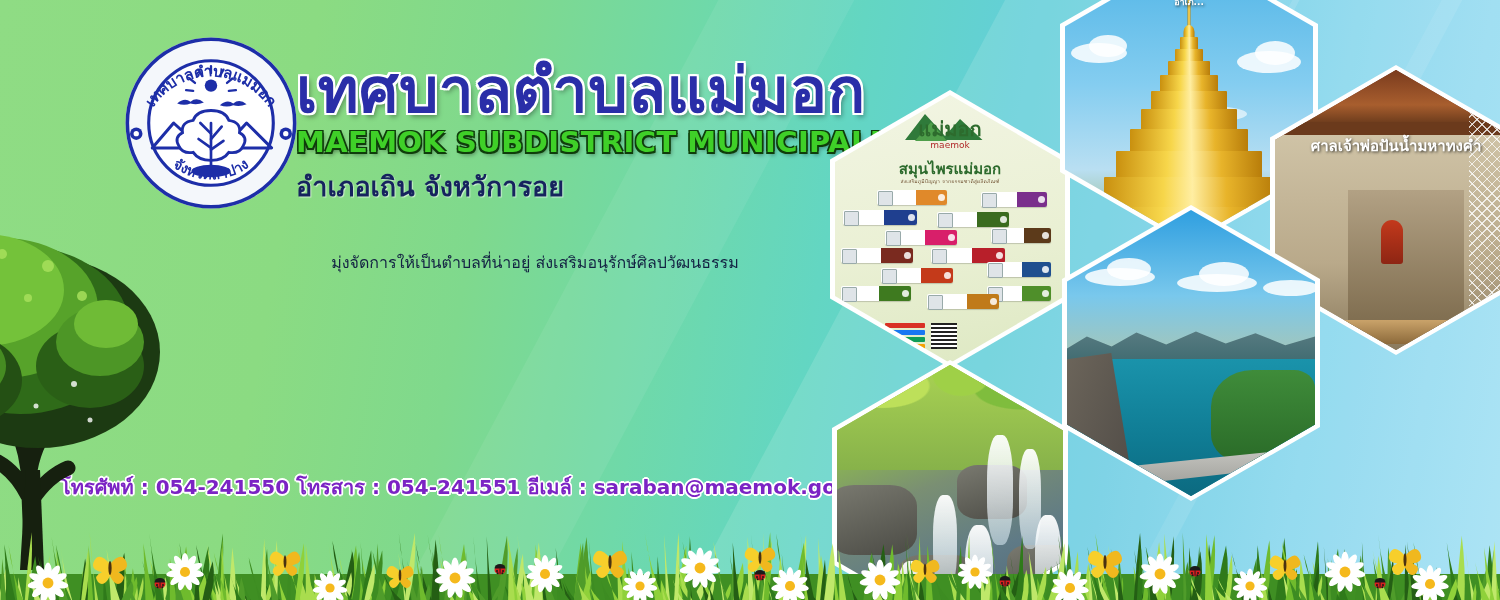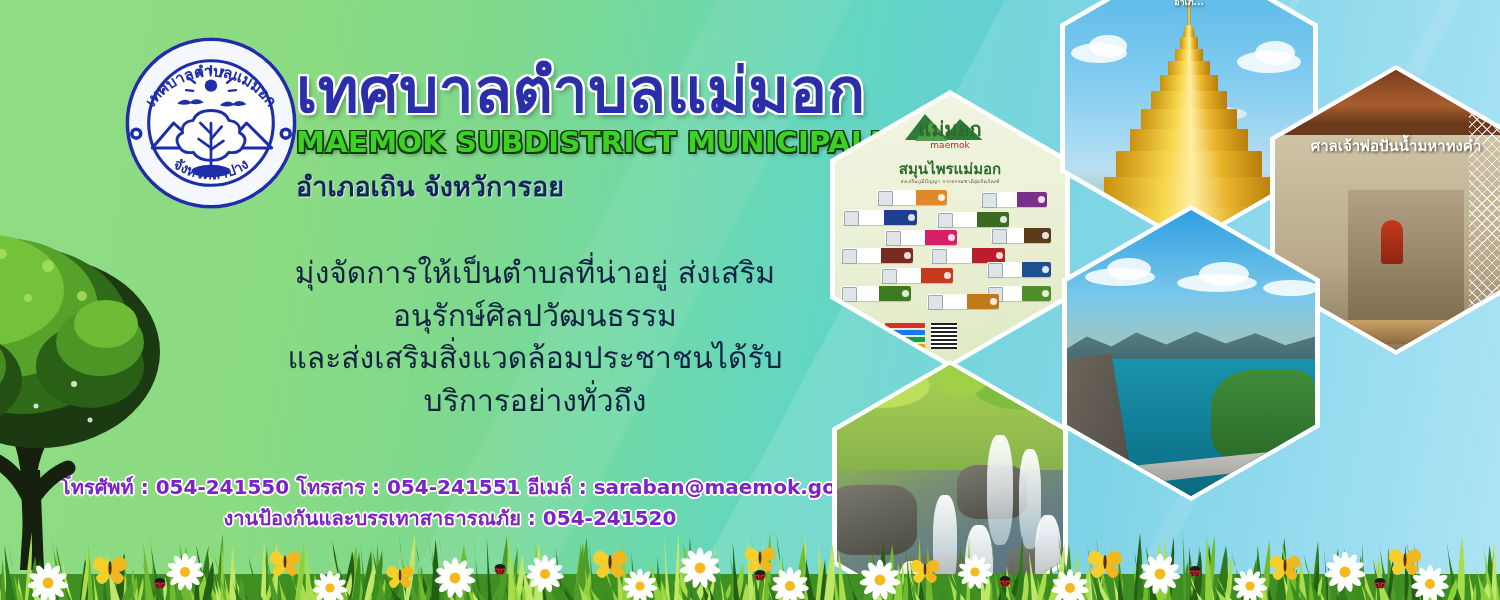--- a/index.html
+++ b/index.html
@@ -48,21 +48,21 @@
   }
   .sub-title{
     margin-top:6px;font-size:27px;font-weight:bold;color:#16235e;
     text-shadow:1px 1px 1px rgba(255,255,255,.6);white-space:nowrap;
   }
 
   
   #vision{position:absolute;left:250px;top:252px;width:570px;text-align:center;
     color:#132243;}
   #vision .v-head{font-size:25px;font-weight:bold;margin-bottom:4px;}
-  #vision .v-line{font-size:30px;line-height:1.42;font-weight:500;}
+  #vision .v-line{font-size:16px;line-height:1.42;font-weight:500;}
 
   
   #contact{position:absolute;left:60px;top:472px;width:780px;text-align:center;}
   #contact .c-line{
     font-size:20px;font-weight:bold;color:#7b23c4;line-height:1.55;
     text-shadow:
       -1.4px -1.4px 0 #fff, 1.4px -1.4px 0 #fff,
       -1.4px 1.4px 0 #fff, 1.4px 1.4px 0 #fff,
        0 -1.6px 0 #fff, 0 1.6px 0 #fff, -1.6px 0 0 #fff, 1.6px 0 0 #fff;
     white-space:nowrap;
@@ -240,26 +240,24 @@
   </div>
 
   <div id="titleblock">
     <div class="th-title">เทศบาลตำบลแม่มอก</div>
     <div class="en-title">MAEMOK SUBDISTRICT MUNICIPALITY</div>
     <div class="sub-title">อำเภอเถิน จังหวัการอย</div>
   </div>
 
   <div id="vision">
     <div class="v-line">มุ่งจัดการให้เป็นตำบลที่น่าอยู่ ส่งเสริมอนุรักษ์ศิลปวัฒนธรรม</div>
-    <div class="v-line">และส่งเสริมสิ่งแวดล้อมประชาชนได้รับบริการอย่างทั่วถึง</div>
   </div>
 
   <div id="contact">
     <div class="c-line">โทรศัพท์ : 054-241550  โทรสาร : 054-241551 อีเมล์ : saraban@maemok.go.th</div>
-    <div class="c-line">งานป้องกันและบรรเทาสาธารณภัย : 054-241520</div>
   </div>
 
   <div id="tree">
     <svg viewBox="0 0 280 400" width="280" height="400">
 
       <path d="M92 400 L88 300 Q84 268 70 246 Q60 232 46 226
                M90 300 Q96 268 116 248 Q130 234 146 230
                M88 326 Q76 302 58 292
                M92 330 Q108 306 128 298" stroke="#16200f" stroke-width="15" fill="none" stroke-linecap="round"></path>
       <path d="M80 400 L104 400 L100 300 L86 300 Z" fill="#16200f"></path>

